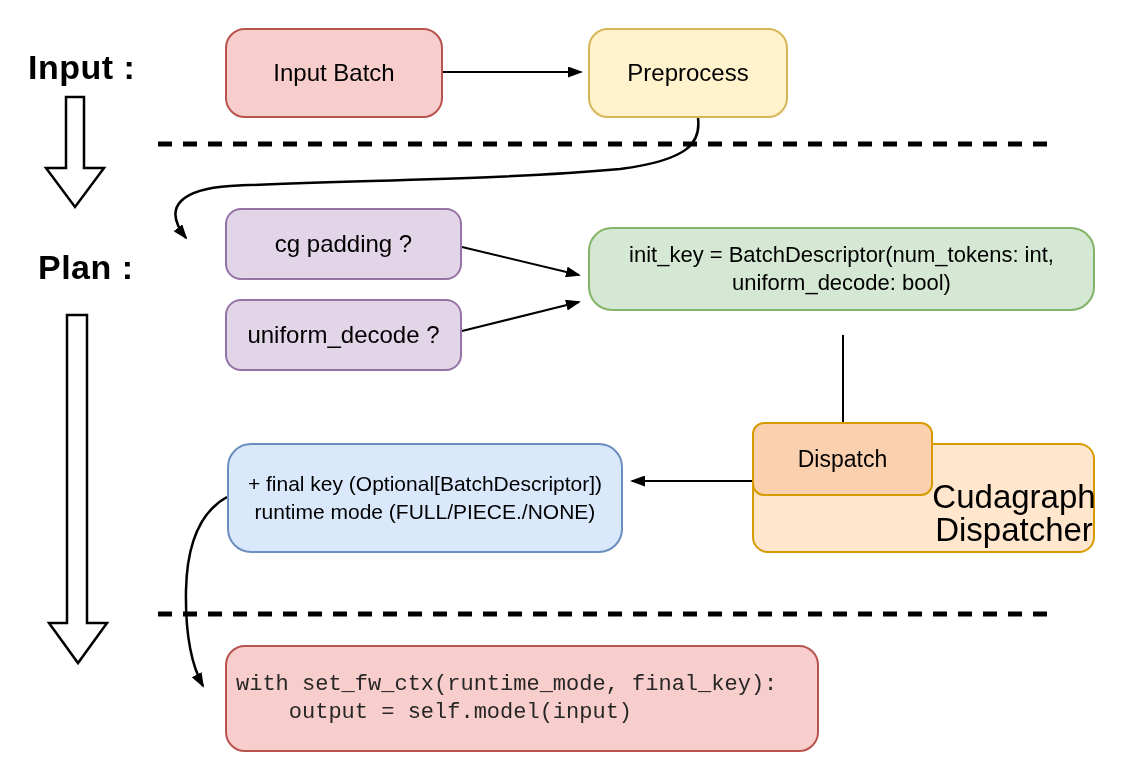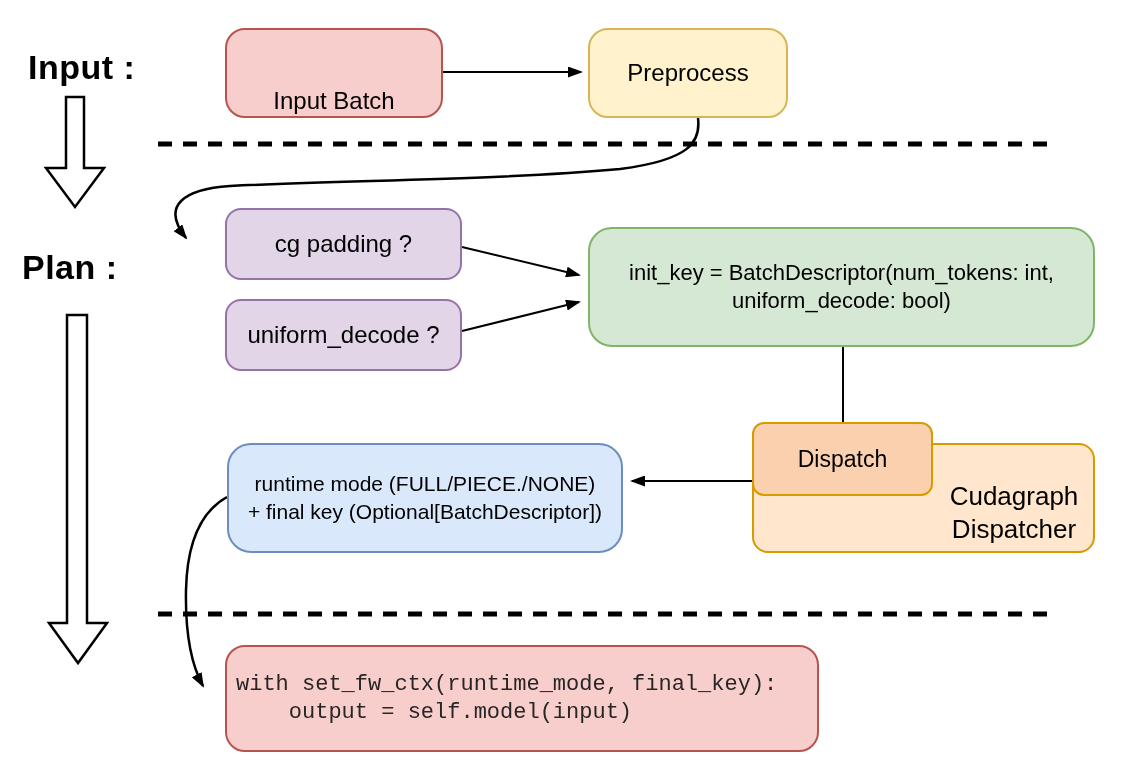--- a/index.html
+++ b/index.html
@@ -50,55 +50,55 @@
     <path d="M 443,72 L 581,72" fill="none" stroke="#000" stroke-width="2" marker-end="url(#ah)"></path>
     <path d="M 698,118 C 701,142 690,160 620,169 C 500,180 350,180 230,186 C 185,189 160,205 186,238" fill="none" stroke="#000" stroke-width="2.5" marker-end="url(#ah)"></path>
     <path d="M 462,247 L 579,275" fill="none" stroke="#000" stroke-width="2" marker-end="url(#ah)"></path>
     <path d="M 462,331 L 579,302" fill="none" stroke="#000" stroke-width="2" marker-end="url(#ah)"></path>
     <path d="M 843,335 L 843,438" fill="none" stroke="#000" stroke-width="2" marker-end="url(#ah)"></path>
     <path d="M 752,481 L 632,481" fill="none" stroke="#000" stroke-width="2" marker-end="url(#ah)"></path>
     <path d="M 227,497 C 200,512 187,545 186,590 C 185,640 193,668 203,686" fill="none" stroke="#000" stroke-width="2.5" marker-end="url(#ah)"></path>
   </svg>
 
   <div class="stage-label" style="left:28px; top:36px;">Input :</div>
-  <div class="stage-label" style="left:22px; top:236px;">Plan :</div>
+  <div class="stage-label" style="left:38px; top:236px;">Plan :</div>
 
-  <div class="node red" style="left:225px; top:28px; width:218px; height:90px; border-radius:20px; font-size:24px;justify-content:flex-end;">
+  <div class="node red" style="left:225px; top:28px; width:218px; height:90px; border-radius:20px; font-size:24px;">
     <span>Input Batch</span>
   </div>
 
   <div class="node yellow" style="left:588px; top:28px; width:200px; height:90px; border-radius:20px; font-size:24px;">
     <span>Preprocess</span>
   </div>
 
   <div class="node purple" style="left:225px; top:299px; width:237px; height:72px; font-size:24px;">
     <span>uniform_decode ?</span>
   </div>
 
   <div class="node purple" style="left:225px; top:208px; width:237px; height:72px; font-size:24px;">
     <span>cg padding ?</span>
   </div>
 
-  <div class="node green" style="left:588px; top:227px; width:507px; height:120px; border-radius:24px; font-size:22px; line-height:28px;">
+  <div class="node green" style="left:588px; top:227px; width:507px; height:84px; border-radius:24px; font-size:22px; line-height:28px;">
     <span>init_key = BatchDescriptor(num_tokens: int,</span>
     <span>uniform_decode: bool)</span>
   </div>
 
   <div class="node orange-outer" style="left:752px; top:443px; width:343px; height:110px;"></div>
   <div class="node orange-sub" style="left:752px; top:422px; width:181px; height:74px; border-radius:12px; font-size:23px;">
     <span>Dispatch</span>
   </div>
-  <div class="label-area" style="left:933px; top:443px; width:162px; height:139px; font-size:26px; line-height:33px;">
+  <div class="label-area" style="left:933px; top:443px; width:162px; height:139px; font-size:33px; line-height:33px;">
     <span>Cudagraph</span>
     <span>Dispatcher</span>
   </div>
 
   <div class="node blue" style="left:227px; top:443px; width:396px; height:110px; border-radius:24px; font-size:21px; line-height:28px;">
+    <span>+ final key (Optional[BatchDescriptor])</span>
     <span>runtime mode (FULL/PIECE./NONE)</span>
-    <span>+ final key (Optional[BatchDescriptor])</span>
   </div>
 
   <div class="node red code-box" style="left:225px; top:645px; width:594px; height:107px; border-radius:20px;">
     <span>with set_fw_ctx(runtime_mode, final_key):</span>
     <span>    output = self.model(input)</span>
   </div>
 
 </div>
 
 </body></html>

